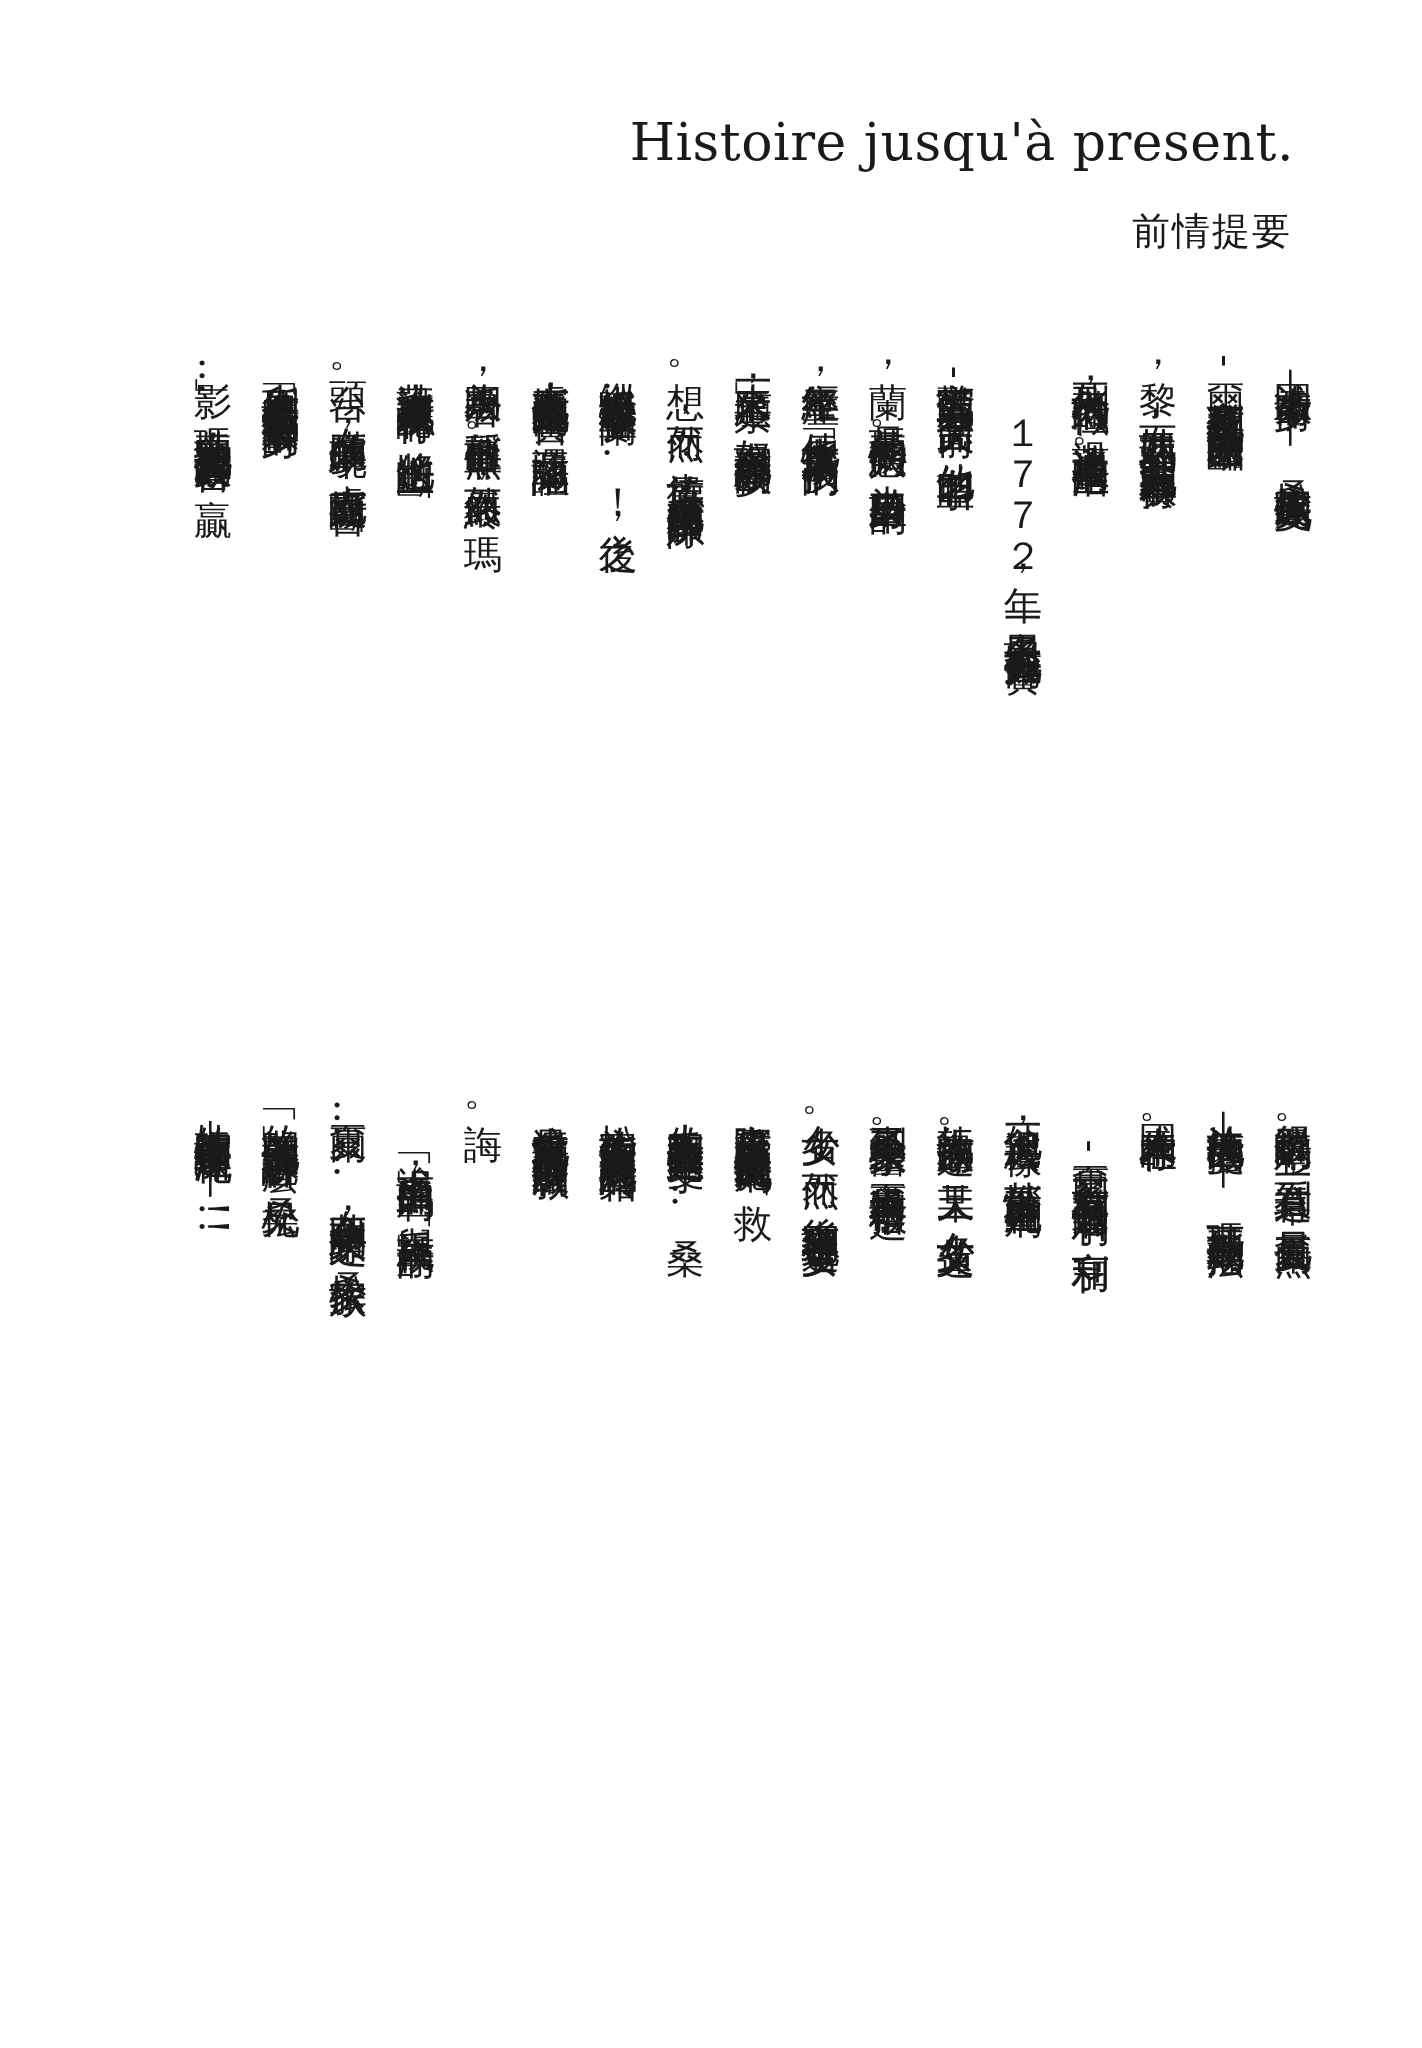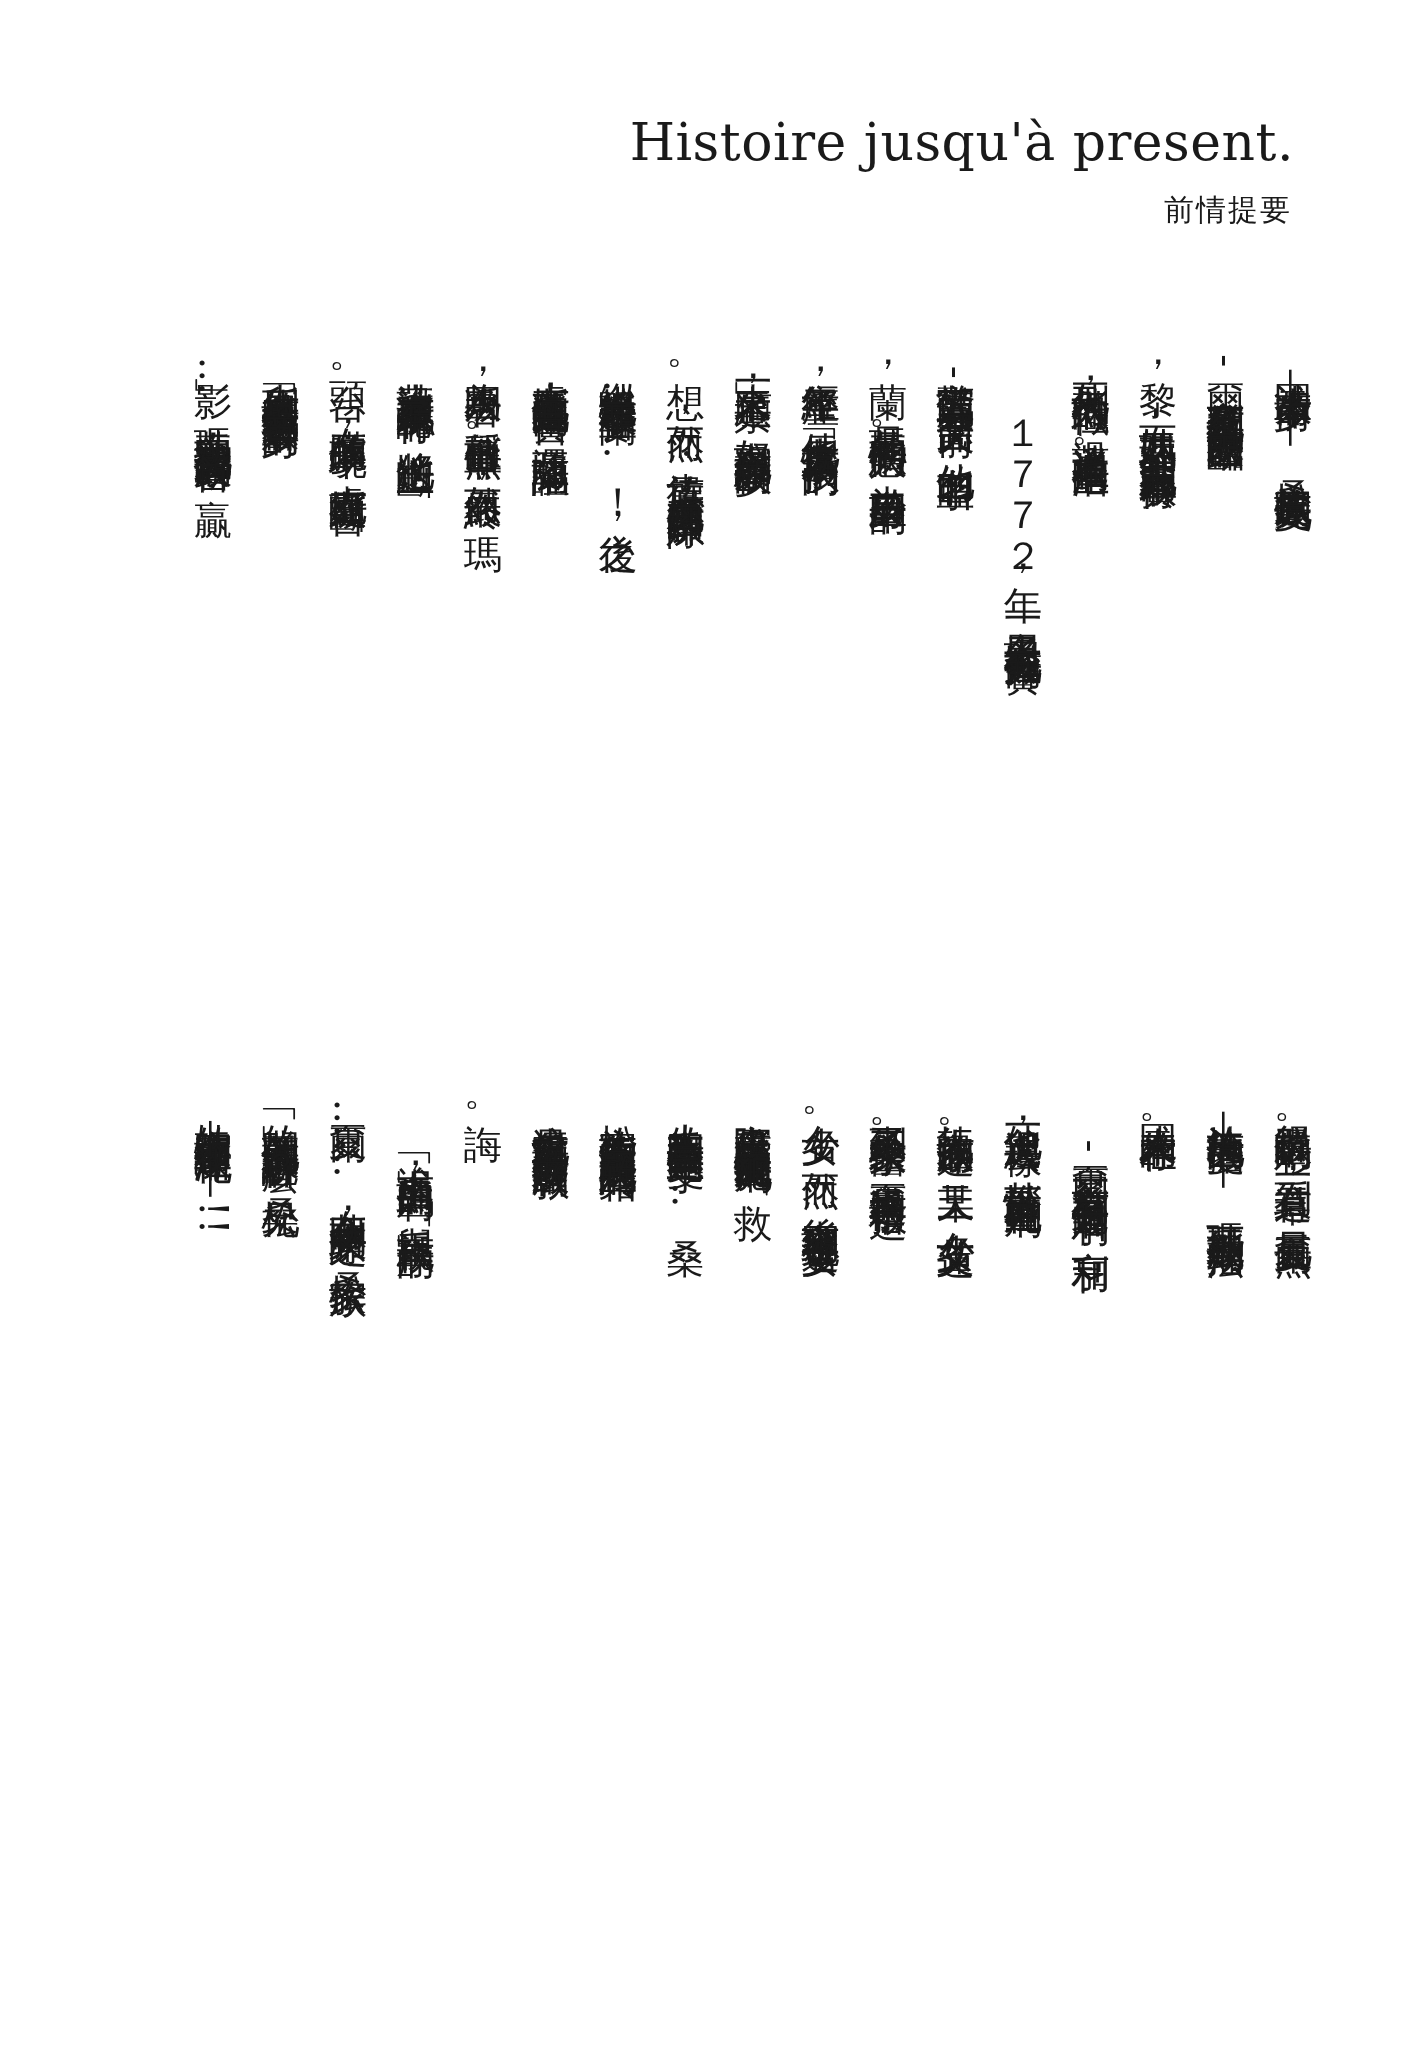--- a/index.html
+++ b/index.html
@@ -1,18 +1,18 @@
 <!DOCTYPE html>
 <html><head>
 <meta charset="utf-8">
 <style>
   html, body { margin: 0; padding: 0; background: #ffffff; }
   body { width: 1422px; height: 2048px; position: relative; overflow: hidden; color: #1a1a1a; }
   .title { position: absolute; right: 128px; top: 112px; font-family: "DejaVu Serif", "Liberation Serif", serif; font-size: 52px; letter-spacing: 0.5px; text-align: center; }
-  .subtitle { position: absolute; right: 130px; top: 190px; font-family: "DejaVu Sans", sans-serif; font-size: 30px; letter-spacing: 2px; }
+  .subtitle { position: absolute; right: 130px; top: 206px; font-family: "DejaVu Sans", sans-serif; font-size: 38px; letter-spacing: 2px; }
   .block { position: absolute; writing-mode: vertical-rl; font-family: "DejaVu Serif", "Liberation Serif", serif; font-size: 38.5px; line-height: 67.5px; letter-spacing: 2.3px; }
   .block p { margin: 0; }
   .top { right: 95px; top: 352px; height: 700px; width: 1230px; }
   .bottom { right: 95px; top: 1094px; height: 735px; width: 1230px; }
 </style>
 </head>
 <body>
 
 <div class="title">Histoire jusqu'à present.</div>
 <div class="subtitle">前情提要</div>

